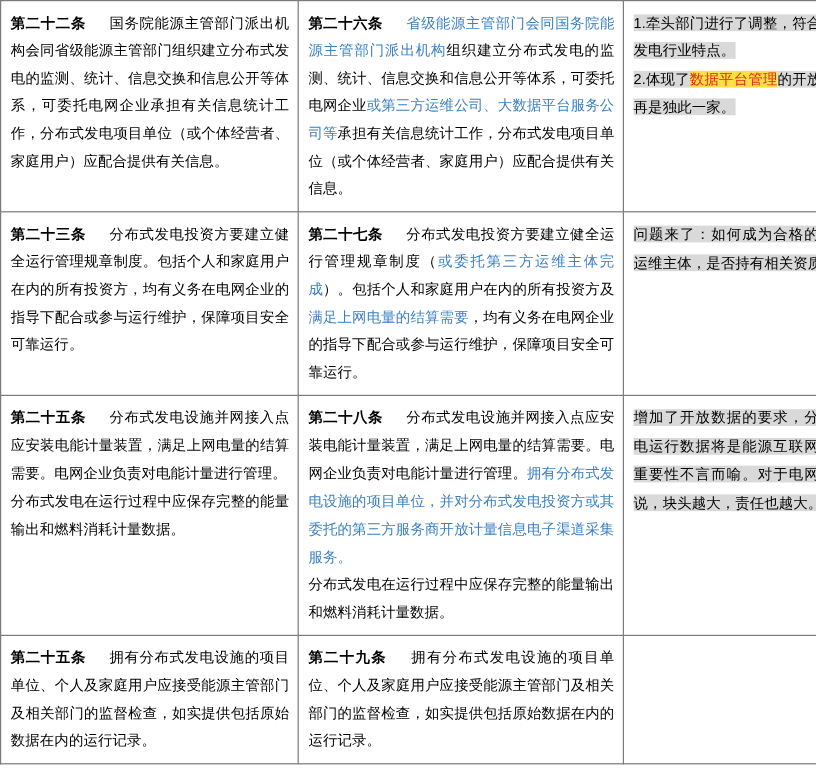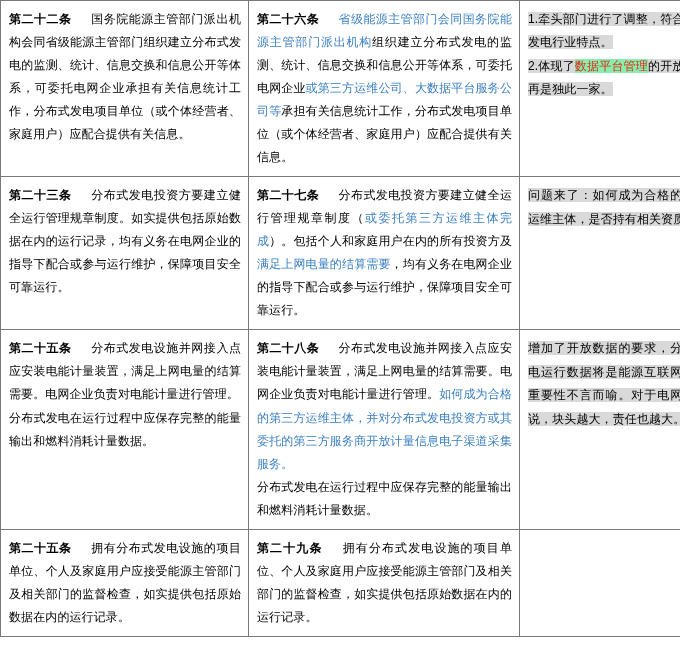--- a/index.html
+++ b/index.html
@@ -28,21 +28,21 @@
   td.col-comment{width:193px;}
 
   .para{margin:0;text-align:justify;text-justify:inter-ideograph;}
   .para + .para{margin-top:0;}
 
   .art-label{font-weight:bold;}
   .gap{display:inline-block;width:1.6em;}
 
   .chg{color:#3a7fc1;}
   .hl-gray{background:#d9d9d9;}
-  .hl-red{color:#e8221c;background:#86efac;}
+  .hl-red{color:#e8221c;background:#fde047;}
 
   .cell-comment .para{line-height:1.95;}
   .cell-comment .para span.hl-gray{box-decoration-break:clone;-webkit-box-decoration-break:clone;}
 </style>
 </head>
 <body>
 
 <table id="doc-table">
   <tbody>
 
@@ -54,37 +54,37 @@
         <p class="para"><span class="art-label">第二十六条</span><span class="gap"></span><span class="chg">省级能源主管部门会同国务院能源主管部门派出机构</span><span>组织建立分布式发电的监测、统计、信息交换和信息公开等体系，可委托电网企业</span><span class="chg">或第三方运维公司、大数据平台服务公司等</span><span>承担有关信息统计工作，分布式发电项目单位（或个体经营者、家庭用户）应配合提供有关信息。</span></p>
       </td>
       <td class="col-comment cell-comment">
         <p class="para"><span class="hl-gray">1.牵头部门进行了调整，符合分布式发电行业特点。</span></p>
         <p class="para"><span class="hl-gray">2.体现了</span><span class="hl-red">数据平台管理</span><span class="hl-gray">的开放性，不再是独此一家。</span></p>
       </td>
     </tr>
 
     <tr>
       <td class="col-original cell-original">
-        <p class="para"><span class="art-label">第二十三条</span><span class="gap"></span><span>分布式发电投资方要建立健全运行管理规章制度。如实提供包括原始数据在内的运行记录，均有义务在电网企业的指导下配合或参与运行维护，保障项目安全可靠运行。</span></p>
+        <p class="para"><span class="art-label">第二十三条</span><span class="gap"></span><span>分布式发电投资方要建立健全运行管理规章制度。包括个人和家庭用户在内的所有投资方，均有义务在电网企业的指导下配合或参与运行维护，保障项目安全可靠运行。</span></p>
       </td>
       <td class="col-revised cell-revised">
         <p class="para"><span class="art-label">第二十七条</span><span class="gap"></span><span>分布式发电投资方要建立健全运行管理规章制度（</span><span class="chg">或委托第三方运维主体完成</span><span>）。包括个人和家庭用户在内的所有投资方及</span><span class="chg">满足上网电量的结算需要</span><span>，均有义务在电网企业的指导下配合或参与运行维护，保障项目安全可靠运行。</span></p>
       </td>
       <td class="col-comment cell-comment">
         <p class="para"><span class="hl-gray">问题来了：如何成为合格的第三方运维主体，是否持有相关资质？</span></p>
       </td>
     </tr>
 
     <tr>
       <td class="col-original cell-original">
         <p class="para"><span class="art-label">第二十五条</span><span class="gap"></span><span>分布式发电设施并网接入点应安装电能计量装置，满足上网电量的结算需要。电网企业负责对电能计量进行管理。</span></p>
         <p class="para">分布式发电在运行过程中应保存完整的能量输出和燃料消耗计量数据。</p>
       </td>
       <td class="col-revised cell-revised">
-        <p class="para"><span class="art-label">第二十八条</span><span class="gap"></span><span>分布式发电设施并网接入点应安装电能计量装置，满足上网电量的结算需要。电网企业负责对电能计量进行管理。</span><span class="chg">如何成为合格的第三方运维主体，并对分布式发电投资方或其委托的第三方服务商开放计量信息电子渠道采集服务。</span></p>
+        <p class="para"><span class="art-label">第二十八条</span><span class="gap"></span><span>分布式发电设施并网接入点应安装电能计量装置，满足上网电量的结算需要。电网企业负责对电能计量进行管理。</span><span class="chg">拥有分布式发电设施的项目单位，并对分布式发电投资方或其委托的第三方服务商开放计量信息电子渠道采集服务。</span></p>
         <p class="para">分布式发电在运行过程中应保存完整的能量输出和燃料消耗计量数据。</p>
       </td>
       <td class="col-comment cell-comment">
         <p class="para"><span class="hl-gray">增加了开放数据的要求，分布式发电运行数据将是能源互联网建设的重要性不言而喻。对于电网企业来说，块头越大，责任也越大。</span></p>
       </td>
     </tr>
 
     <tr>
       <td class="col-original cell-original">
         <p class="para"><span class="art-label">第二十五条</span><span class="gap"></span><span>拥有分布式发电设施的项目单位、个人及家庭用户应接受能源主管部门及相关部门的监督检查，如实提供包括原始数据在内的运行记录。</span></p>

